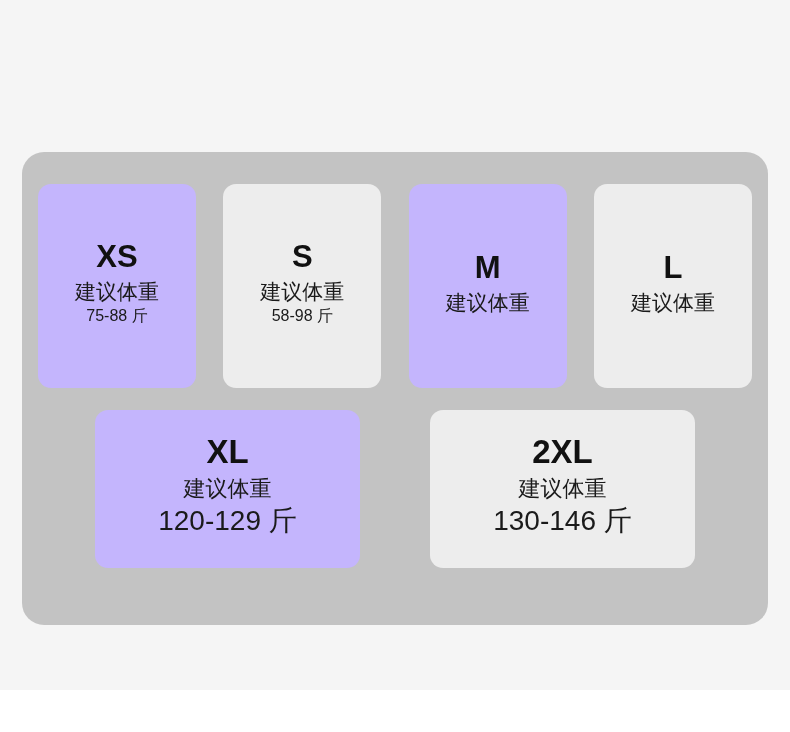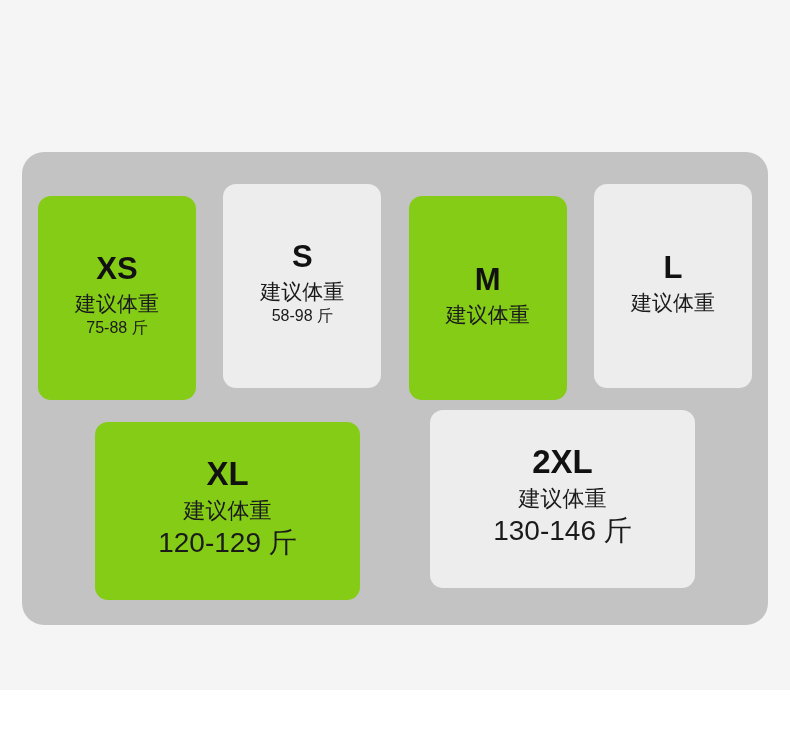--- a/index.html
+++ b/index.html
@@ -96,25 +96,24 @@
     justify-content: center;
     text-align: center;
     padding: 6px 4px 10px 4px;
   }
   .row-top .size-card {
     width: 158px;
     height: 204px;
   }
   .row-bottom .size-card {
     width: 265px;
-    height: 178px;
+    height: 158px;
   }
   .card-white {
-    background: #84cc16;
-    margin-top: 12px;
+    background: #c4b5fd;
   }
   .card-gray {
     background: #ededed;
   }
   .size-label {
     font-weight: bold;
     color: #111111;
     line-height: 1;
     margin: 0 0 7px 0;
   }

